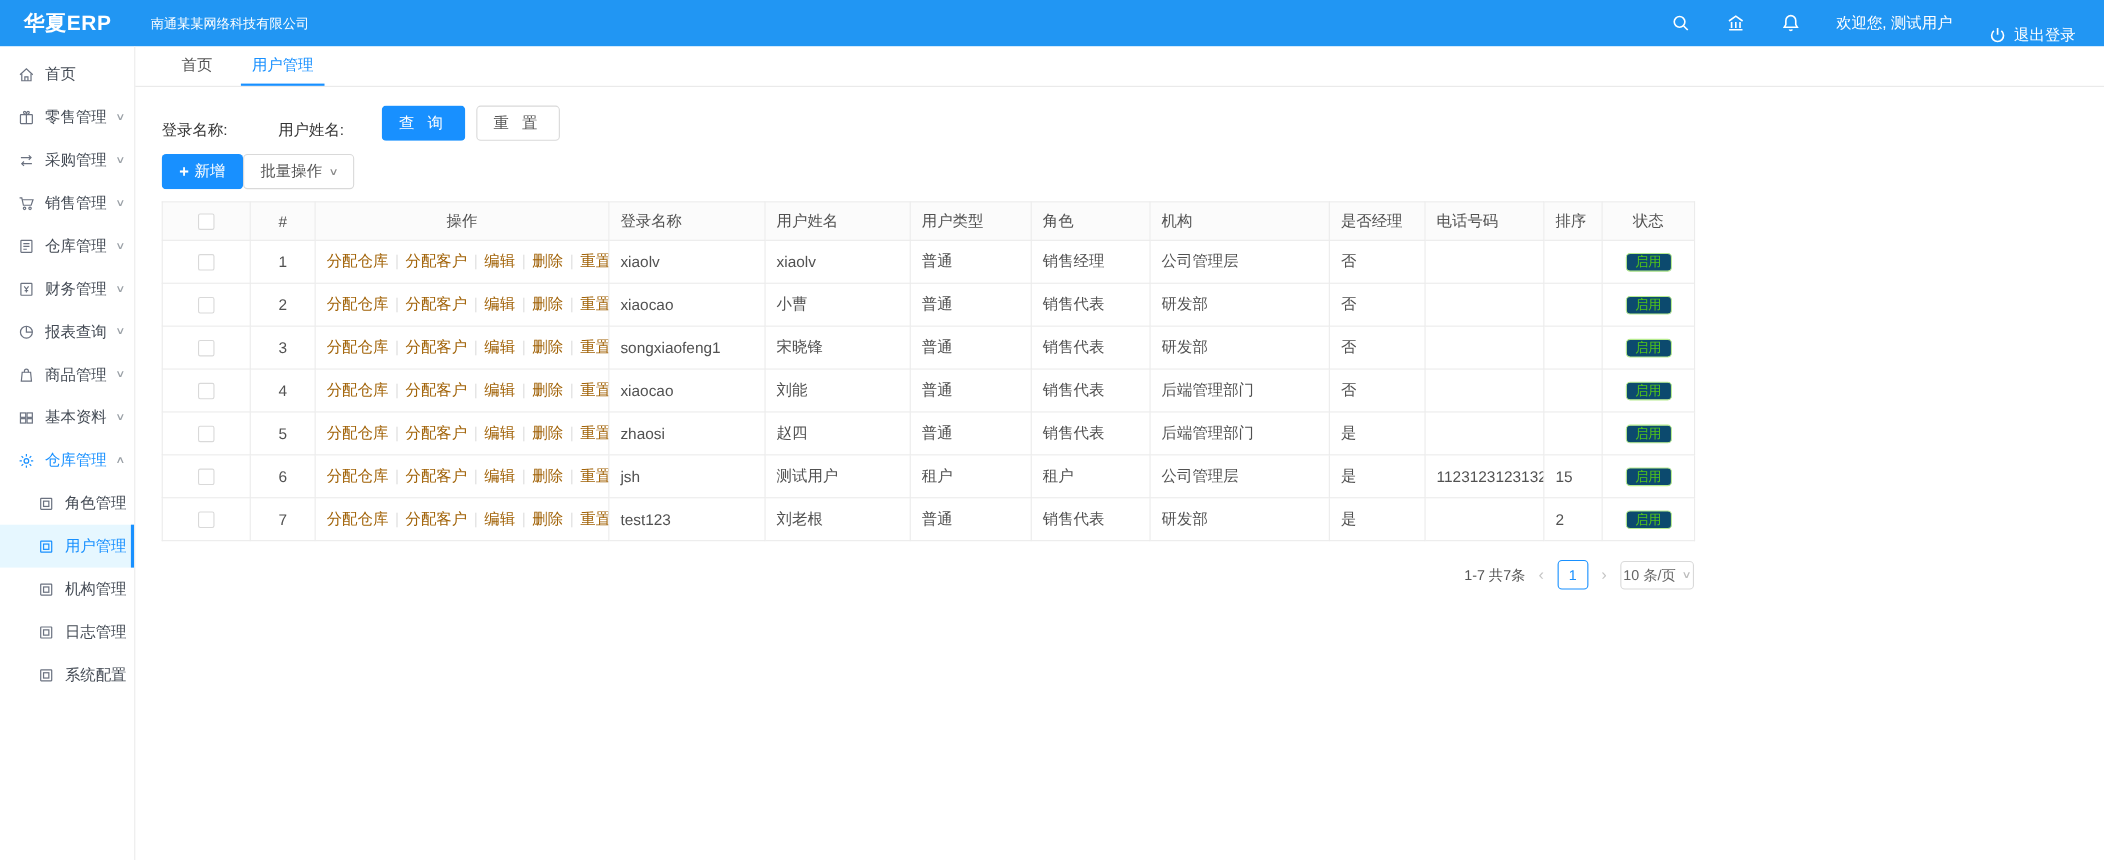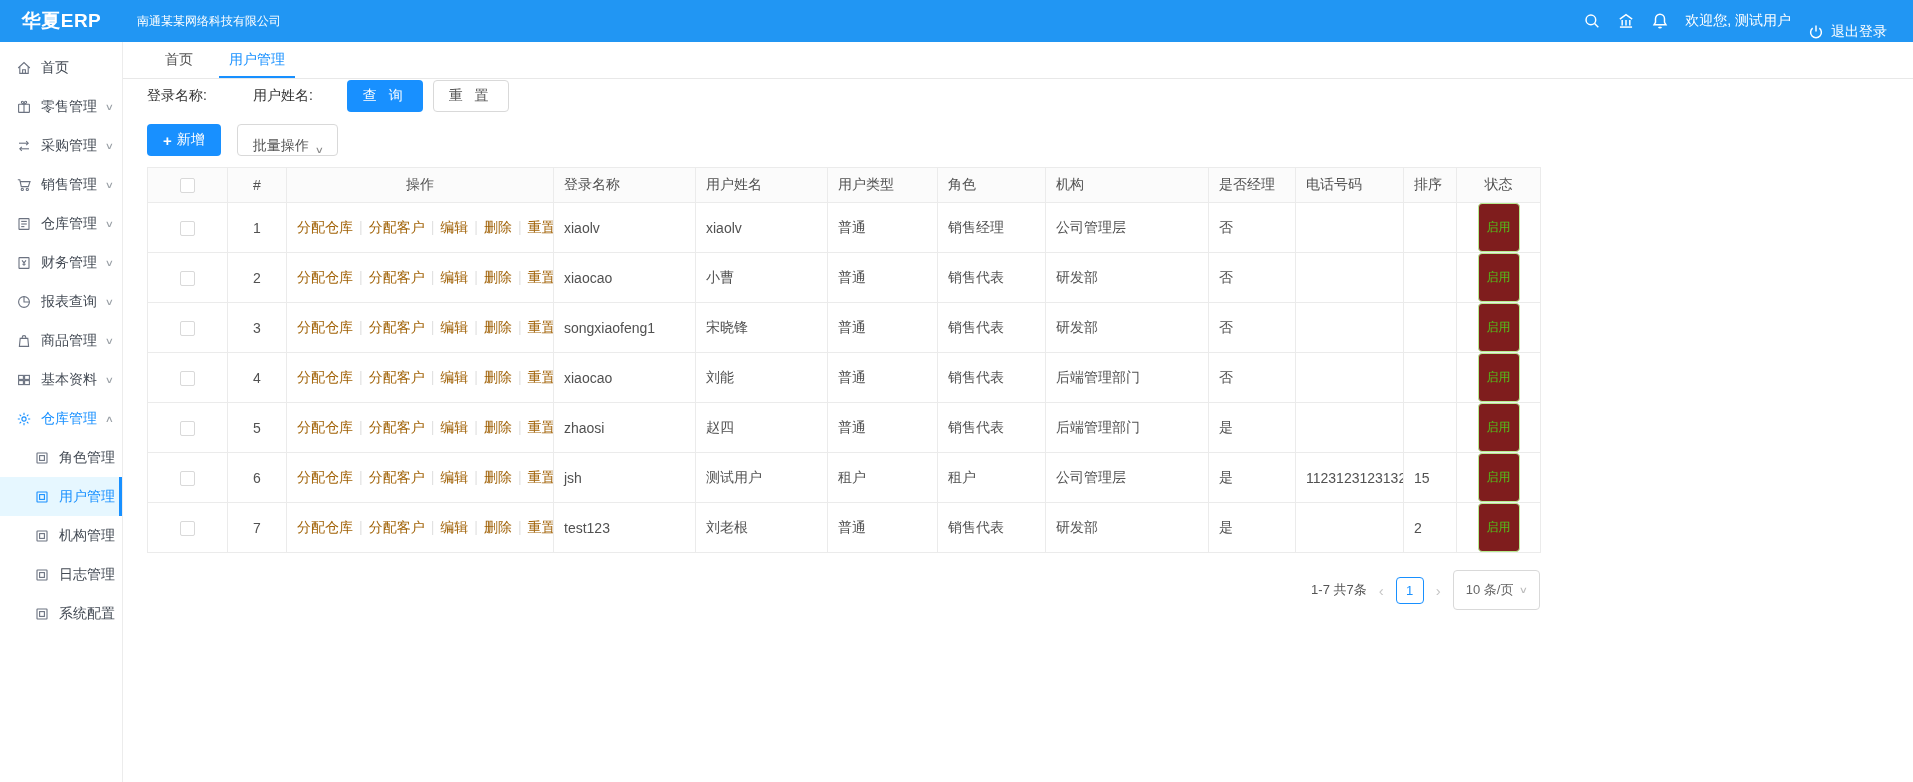--- a/index.html
+++ b/index.html
@@ -3,21 +3,21 @@
 <meta charset="utf-8">
 <style>
   * { margin:0; padding:0; box-sizing:border-box; }
   html,body { width:1913px; height:782px; font-family:"Liberation Sans","DejaVu Sans",sans-serif; background:#fff; overflow:hidden; }
   .app { display:flex; flex-direction:column; height:100%;border-radius:27px; }
 
   
   .topbar { height:42px; background:#2196f3; display:flex; align-items:center; color:#fff; flex:0 0 auto; }
   .logo { width:123px; text-align:center; font-size:19px; font-weight:bold; letter-spacing:.5px; }
   .company { font-size:12px; margin-left:14px; }
-  .topbar-right { margin-left:auto; display:flex; align-items:center; gap:16px; padding-right:26px; font-size:14px; }
+  .topbar-right { margin-left:auto; display:flex; align-items:center; gap:32px; padding-right:26px; font-size:14px; }
   .hicon { width:18px; height:18px; display:inline-flex; cursor:pointer; }
   .hicon svg { width:18px; height:18px; }
   .logout { display:flex; align-items:center; gap:6px; cursor:pointer;margin-top:21px; }
 
   
   .body-row { flex:1; display:flex; min-height:0; }
 
   
   .sidebar { width:123px; flex:0 0 auto; border-right:1px solid #ececec; padding-top:6px; overflow:hidden; }
   .side-item { height:39px; display:flex; align-items:center; padding-left:16px; font-size:14px; color:#434a54; cursor:pointer; position:relative; }
@@ -31,53 +31,53 @@
   .side-sub.active .micon { color:#1890ff; }
 
   
   .main { flex:1; display:flex; flex-direction:column; min-width:0; }
   .tabbar { height:37px; display:flex; align-items:stretch; border-bottom:1px solid #e8e8e8; padding-left:24px; flex:0 0 auto; }
   .tab { display:flex; align-items:center; padding:0 18px; font-size:14px; color:#555; cursor:pointer; position:relative; }
   .tab.active { color:#1890ff; }
   .tab.active::after { content:""; position:absolute; left:8px; right:8px; bottom:0; height:2px; background:#1890ff; }
 
   .panel { padding:0 24px; }
-  .search-row { display:flex; align-items:center; margin-top:1px; }
+  .search-row { display:flex; align-items:flex-end; margin-top:17px; }
   .f-label { font-size:14px; color:#333; margin-right:12px; }
   .f-input { width:250px; height:32px; border:1px solid #d9d9d9; border-radius:4px; padding:0 11px; font-size:14px; color:#333; outline:none; }
   .f-input::placeholder { color:#c6c6c6; }
   .gap-lg { margin-left:34px; }
   .btn { height:32px; border-radius:4px; font-size:14px; cursor:pointer; display:inline-flex; align-items:center; justify-content:center; padding:0 15px; border:1px solid transparent; }
   .btn-primary { background:#1890ff; color:#fff; }
   .btn-default { background:#fff; color:#555; border-color:#d9d9d9; }
   .search-row .btn-primary { margin-left:22px; letter-spacing:4px; }
   .search-row .btn-default { margin-left:10px; letter-spacing:4px; }
   .toolbar-row { display:flex; align-items:center; margin-top:12px; }
   .btn .plus { font-size:15px; margin-right:5px; font-weight:bold; }
   .btn .dcaret { font-size:9px; margin-left:7px; color:#888; transform:scaleX(1.4); }
-  .toolbar-row .btn-default { margin-left:16px;align-items:flex-end; }
+  .toolbar-row .btn-default { margin-left:0; }
 
   
   .tbl-wrap { margin-top:11px; width:1393px; }
   table { border-collapse:collapse; width:1393px; table-layout:fixed; font-size:14px; }
   th, td { border:1px solid #ebebeb; color:#515151; font-weight:normal; padding:0 10px; overflow:hidden; white-space:nowrap; }
   th { height:35px; background:#fbfbfb; text-align:center; }
   td { height:39px; }
   th.al, td.al { text-align:left; }
   td.ac { text-align:center; }
   .cb { width:15px; height:15px; border:1px solid #d9d9d9; border-radius:2px; background:#fff; display:inline-block; vertical-align:middle; cursor:pointer; }
   .alink { color:#a16207; cursor:pointer; text-decoration:none; }
   .sep { color:#e2e2e2; margin:0 6px; }
-  .badge-on { display:inline-block; font-size:12px; color:#52c41a; background:#7f1d1d; border:1px solid #b7eb8f; border-radius:4px; padding:16px 8px; line-height:15px; }
+  .badge-on { display:inline-block; font-size:12px; color:#52c41a; background:#0c4a6e; border:1px solid #b7eb8f; border-radius:4px; padding:0 8px; line-height:15px; }
 
   
   .pager { width:1393px; display:flex; justify-content:flex-end; align-items:center; margin-top:17px; gap:9px; font-size:13px; color:#555; }
   .pg-arrow { color:#c5c5c5; font-size:15px; cursor:pointer; padding:0 3px; }
   .pg-num { min-width:28px; height:27px; border:1px solid #1890ff; color:#1890ff; border-radius:4px; display:flex; align-items:center; justify-content:center; font-size:13px; cursor:pointer; }
-  .pg-size { height:40px; border:1px solid #d9d9d9; border-radius:4px; display:flex; align-items:center; padding:0 12px; gap:7px; color:#666; font-size:13px; cursor:pointer; background:#fff; }
+  .pg-size { height:26px; border:1px solid #d9d9d9; border-radius:4px; display:flex; align-items:center; padding:0 2px; gap:7px; color:#666; font-size:13px; cursor:pointer; background:#fff; }
   .pg-size .dcaret { font-size:9px; color:#bbb; transform:scaleX(1.4); }
 </style>
 </head>
 <body>
 
 <div class="app">
 
   <header class="topbar">
     <div class="logo">华夏ERP</div>
     <div class="company">南通某某网络科技有限公司</div>

